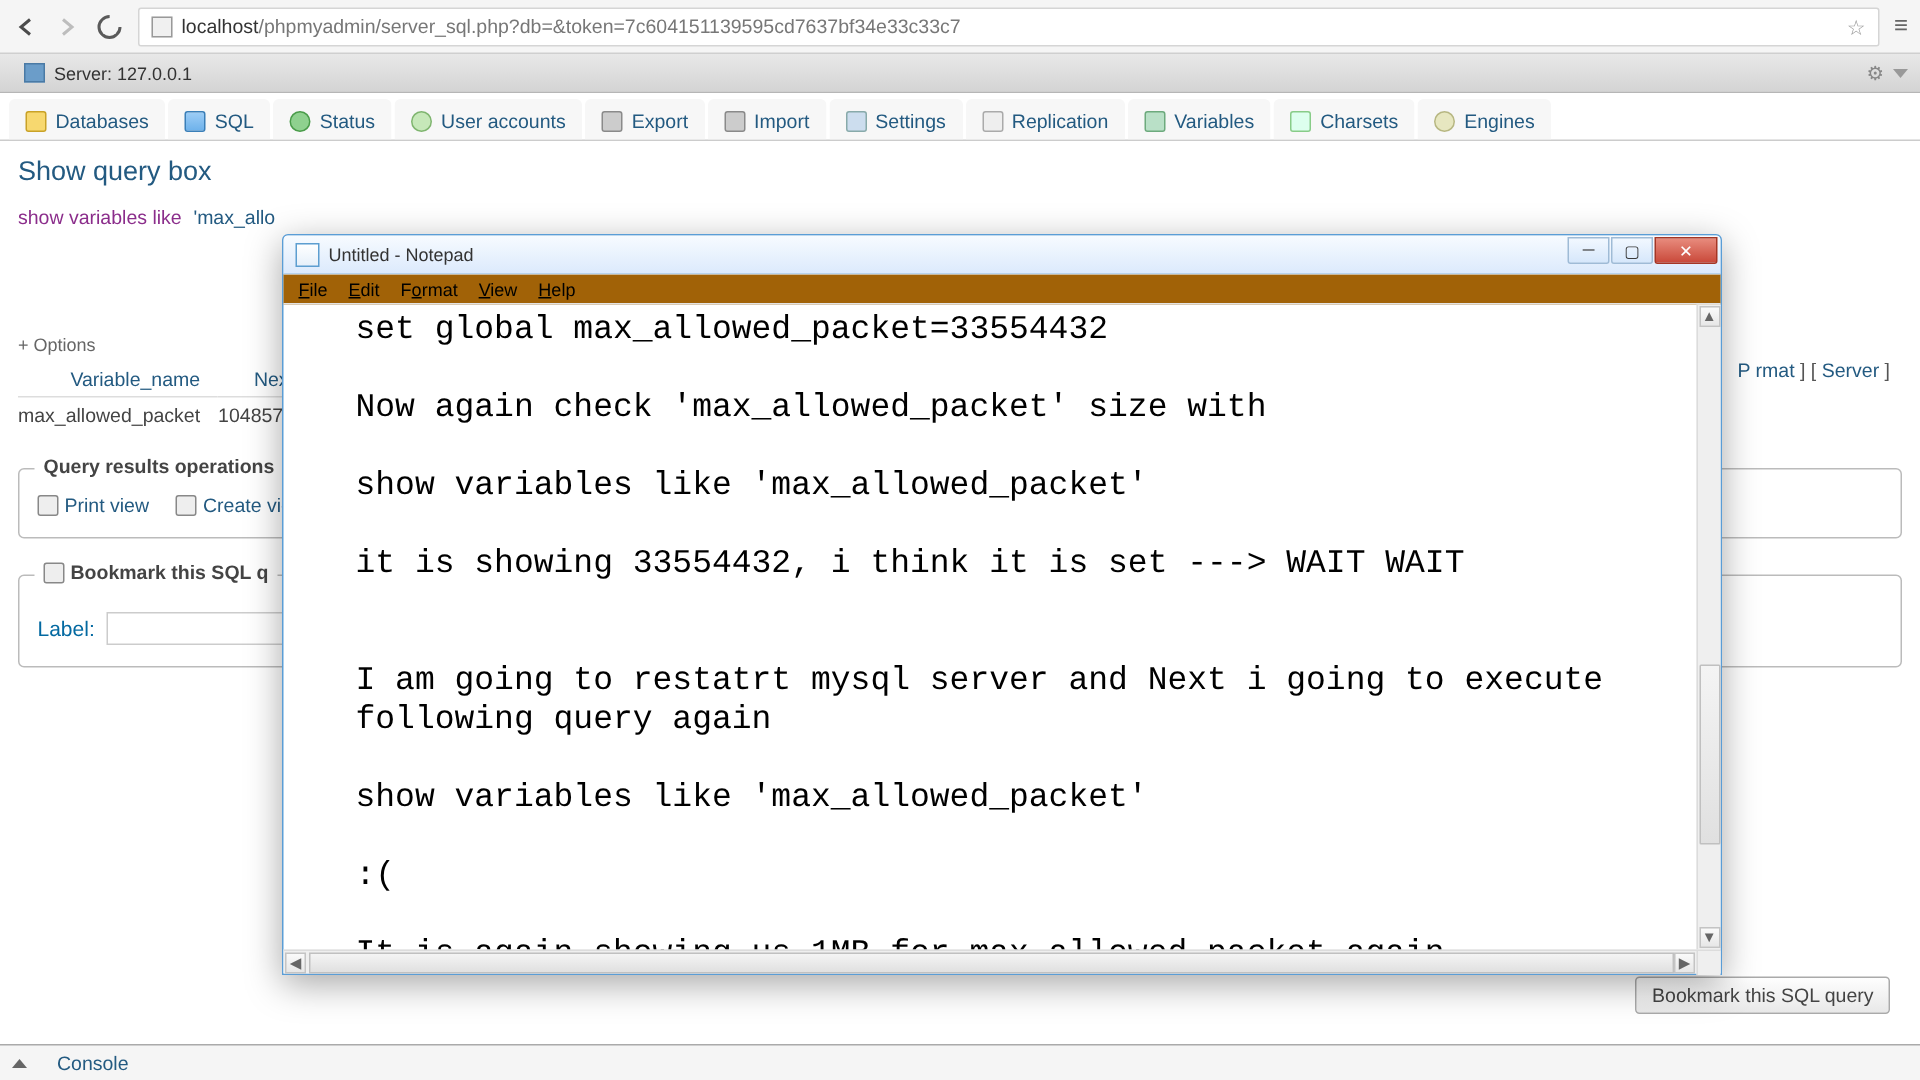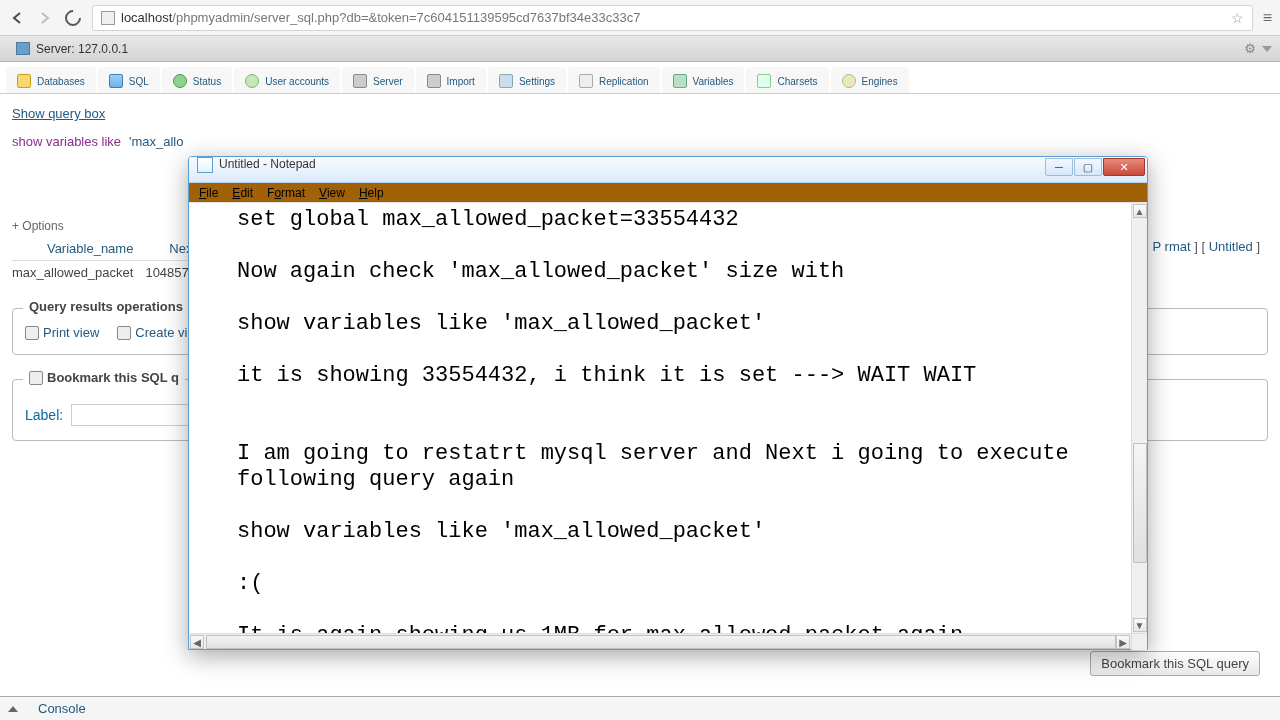--- a/index.html
+++ b/index.html
@@ -18,37 +18,37 @@
 .menu-icon { color: #666; font-size: 16px; }
 
 
 .server-bar { height: 26px; background: linear-gradient(#e8e8e8,#d4d4d4); border-bottom: 1px solid #b6b6b6; display: flex; align-items: center; padding: 0 8px; color: #333; font-size: 12px; position: relative; }
 .server-bar .gear { position: absolute; right: 24px; color: #888; font-size: 13px; }
 .server-bar .tri { position: absolute; right: 8px; top: 10px; width:0;height:0;border-left:5px solid transparent;border-right:5px solid transparent;border-top:6px solid #999; }
 .srv-icon { width: 14px; height: 13px; background: #6b9dc9; border: 1px solid #4a7aa5; margin: 0 6px 0 8px; }
 
 
 .tabs-row { height: 32px; background: #fff; border-bottom: 1px solid #ccc; display: flex; align-items: flex-end; padding-left: 6px; }
-.tab { display: flex; align-items: center; gap: 6px; padding: 6px 10px 5px; font-size: 10px; color: #235a81; border: 1px solid transparent; border-bottom: none; border-radius: 4px 4px 0 0; cursor: pointer; background: #f7f7f7; margin-right:2px; }
+.tab { display: flex; align-items: center; gap: 6px; padding: 6px 10px 5px; font-size: 13px; color: #235a81; border: 1px solid transparent; border-bottom: none; border-radius: 4px 4px 0 0; cursor: pointer; background: #f7f7f7; margin-right:2px; }
 .tab-icon { width: 14px; height: 14px; }
 .icon-db { background: #f7d86f; border: 1px solid #c9a227; border-radius: 2px; }
 .icon-sql { background: linear-gradient(#9dcdf6,#6eb2eb); border: 1px solid #3a7fb8; border-radius: 2px; }
 .icon-status { background: #8fd18f; border: 1px solid #4a9c4a; border-radius: 50%; }
 .icon-users { background: #c6e8b9; border: 1px solid #7fb56f; border-radius: 50%; }
 .icon-export { background: #ccc; border: 1px solid #8a8a8a; border-radius: 2px; }
 .icon-import { background: #ccc; border: 1px solid #8a8a8a; border-radius: 2px; }
 .icon-settings { background: #cde; border: 1px solid #8aa; border-radius: 2px; }
 .icon-replication { background: #eee; border: 1px solid #aaa; border-radius: 2px; }
 .icon-variables { background: #b9e0c7; border: 1px solid #6daa7d; border-radius: 2px; }
 .icon-charsets { background: #dfe; border: 1px solid #8c8; border-radius: 2px; }
 .icon-engines { background: #e7e7c0; border: 1px solid #b7b782; border-radius: 50%; }
 
 
 .content { padding: 10px 12px; position: relative; }
-.link-blue { color: #235a81; font-size: 13px; cursor: pointer; text-decoration: underline; }
+.link-blue { color: #235a81; font-size: 18px; cursor: pointer; }
 .success-box { background: #ebf8a4; border: 1px solid #a2d246; border-radius: 4px; padding: 10px 12px; margin-top: 8px; color: #2f4e00; font-size: 12px; }
 .sql-code { margin-top: 12px; font-family: monospace; font-size: 13px; color: #888; }
 .sql-code .kw { color: #8b2d8b; }
 .sql-code .str { color: #235a81; }
 .right-links { position: absolute; right: 20px; top: 145px; font-size: 13px; color: #555; }
 .right-links a { color: #235a81; cursor: pointer; }
 .options-toggle { margin-top: 70px; font-size: 12px; color: #666; cursor:pointer; }
 .result-table { margin-top: 4px; border-collapse: collapse; font-size: 13px; }
 .result-table th { text-align: right; padding: 4px 12px 4px 0; color: #235a81; font-weight: normal; border-bottom: 1px solid #ddd; }
 .result-table td { padding: 4px 12px 4px 0; color: #444; }
@@ -62,21 +62,21 @@
 .label-row label { font-size: 14px; color: #0369a1; }
 .label-row input { border: 1px solid #ccc; height: 22px; padding: 0 4px; font-size: 12px; width: 200px; }
 
 .bookmark-btn { position: absolute; right: 20px; bottom: 44px; border: 1px solid #aaa; background: linear-gradient(#fefefe,#e8e8e8); padding: 4px 10px; font-size: 13px; color: #444; border-radius: 3px; cursor:pointer; }
 
 .console-bar { position: absolute; bottom: 0; left: 0; right: 0; height: 24px; border-top: 1px solid #aaa; background: #f5f5f5; display: flex; align-items: center; padding-left: 8px; font-size: 13px; color: #235a81; gap: 20px;}
 .console-tri { width:0;height:0;border-left:5px solid transparent;border-right:5px solid transparent;border-bottom:6px solid #666; }
 
 
 .notepad { position: absolute; left: 188px; top: 156px; width: 960px; height: 494px; border: 1px solid #5a9dd6; background: #fff; box-shadow: 0 6px 24px rgba(0,0,0,0.35); border-radius: 4px 4px 0 0; }
-.np-titlebar { height: 26px; background: linear-gradient(#f7fbff,#dceafc); border-bottom: 1px solid #b7d2ec; display: flex; position: relative; border-radius: 3px 3px 0 0; }
+.np-titlebar { height: 26px; background: linear-gradient(#f7fbff,#dceafc); border-bottom: 1px solid #b7d2ec; display: flex; align-items: center; position: relative; border-radius: 3px 3px 0 0; }
 .np-icon { width: 16px; height: 16px; margin: 0 6px 0 8px; border: 1px solid #5d9ed0; background: linear-gradient(#fff,#e6f0fa); }
 .np-title { font-size: 12px; color: #333; }
 .np-ctrls { position: absolute; right: 2px; top: 0; display: flex; }
 .np-btn { width: 28px; height: 18px; margin-top: 1px; border-radius: 0 0 2px 2px; display:flex;align-items:center;justify-content:center; font-size:11px; cursor:pointer; border: 1px solid #9fbbd6; background: linear-gradient(#f2f8ff,#d6e7fb); color:#3a3a3a; margin-left:1px;}
 .np-btn.close { background: linear-gradient(#e88b7d,#c9493a); border-color:#a53625; color:#fff; width: 42px; }
 .np-menubar { height: 20px; background: #a16207; border-bottom: 1px solid #e3e3e3; display: flex; align-items: center; gap: 2px; padding-left: 4px; }
 .np-menu { font-size: 12px; padding: 1px 6px; cursor: pointer; }
 .np-menu u { text-decoration: underline; }
 .np-body { position: relative; height: calc(100% - 46px); }
 .np-text { position: absolute; inset: 0 16px 0 0; padding: 4px 2px 4px 4px; font-family: "Courier New", monospace; font-size: 22px; line-height: 26px; color: #000; white-space: pre-wrap; overflow: hidden; margin-left: 44px; }
@@ -135,21 +135,21 @@
   <div class="tab">
       <span class="tab-icon icon-status"></span>
       <span>Status</span>
     </div>
   <div class="tab">
       <span class="tab-icon icon-users"></span>
       <span>User accounts</span>
     </div>
   <div class="tab">
       <span class="tab-icon icon-export"></span>
-      <span>Server</span>
+      <span>Export</span>
     </div>
   <div class="tab">
       <span class="tab-icon icon-import"></span>
       <span>Import</span>
     </div>
   <div class="tab">
       <span class="tab-icon icon-settings"></span>
       <span>Settings</span>
     </div>
   <div class="tab">
@@ -172,21 +172,21 @@
 
 <div class="content">
   <span class="link-blue">Show query box</span>
 
 
   <div class="sql-code">
     <span class="kw">show variables like</span> <span class="str">'max_allo</span>
   </div>
 
   <div class="right-links">
-    <a>P rmat</a> ] [ <a>Untitled</a> ]
+    <a>P rmat</a> ] [ <a>Server</a> ]
   </div>
 
   <div class="options-toggle">+ Options</div>
   <table class="result-table">
     <tbody>
         <tr>
       <th>Variable_name</th>
       <th>Next</th>
     </tr>
     <tr>

